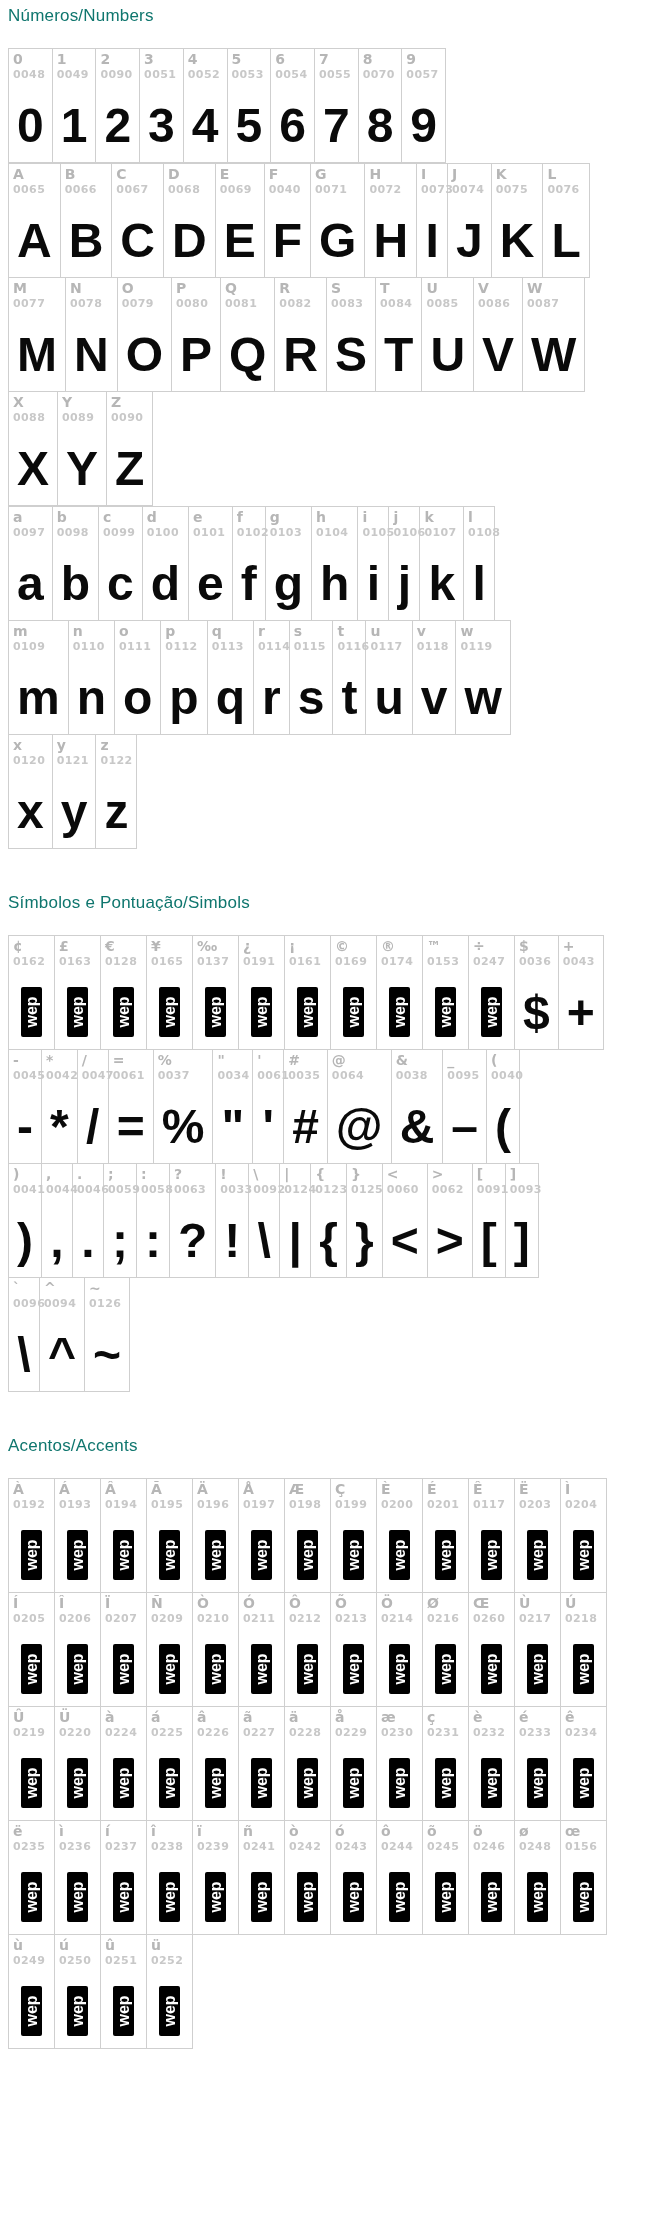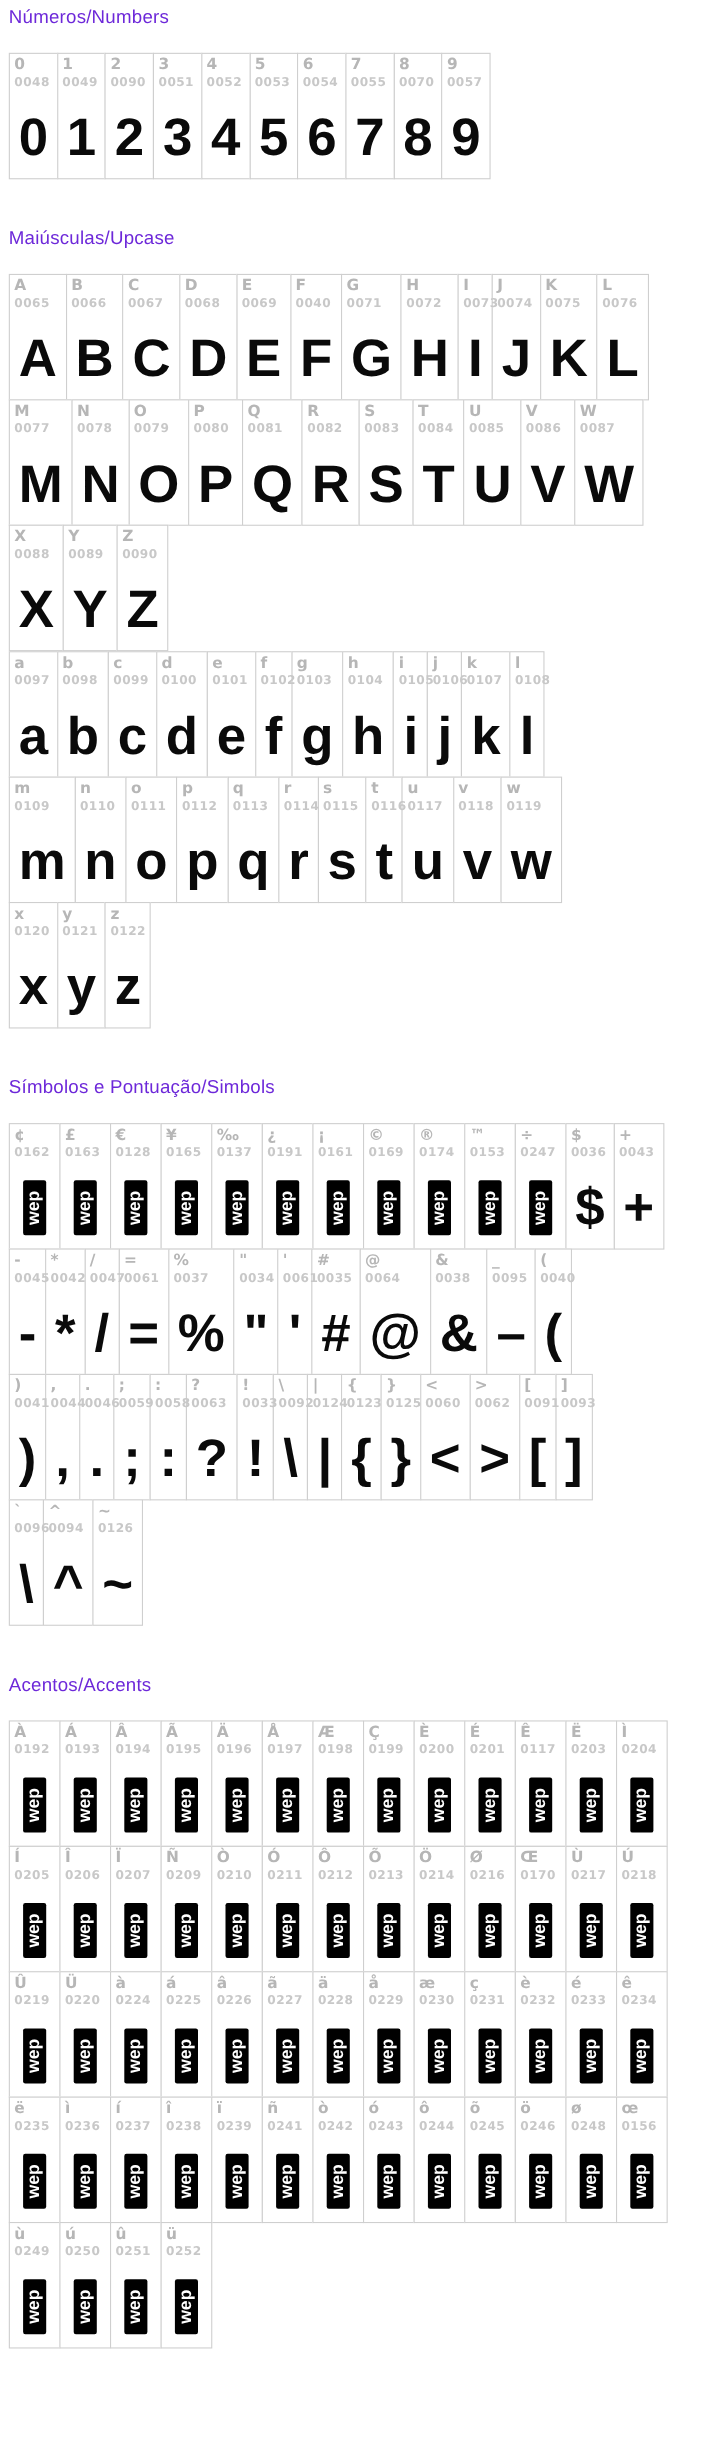--- a/index.html
+++ b/index.html
@@ -3,21 +3,21 @@
 <meta charset="utf-8">
 <style>
   html,body{margin:0;padding:0;background:#fff;}
   body{width:661px;font-family:"Liberation Sans",sans-serif;overflow-x:hidden;}
   main{padding:2px 0 10px 8px;}
   .section{margin:0;}
   .section-title{
     font-family:"Liberation Sans",sans-serif;
     font-weight:400;
     font-size:17px;
-    color:#6d28d9;
+    color:#0f766e;
     margin:44px 0 22px 0;
     letter-spacing:.2px;
   }
   .section:first-child .section-title{margin-top:4px;}
   .rows{display:block;}
   .row{display:flex;width:max-content;}
   .row + .row{margin-top:-1px;}
   .cell{
     position:relative;
     box-sizing:border-box;
@@ -133,21 +133,20 @@
             </div>
             <div class="cell">
               <span class="char-label">9</span>
               <span class="code-label">0057</span>
               <div class="glyph">9</div>
             </div>
           </div>
         </div>
       </section>
       <section class="section">
-        <h2 class="section-title">Maiúsculas/Upcase</h2>
         <div class="rows">
           <div class="row">
             <div class="cell">
               <span class="char-label">A</span>
               <span class="code-label">0065</span>
               <div class="glyph">A</div>
             </div>
             <div class="cell">
               <span class="char-label">B</span>
               <span class="code-label">0066</span>
@@ -900,21 +899,21 @@
               <span class="char-label">Ø</span>
               <span class="code-label">0216</span>
               <div class="badge-wrap">
                 <div class="wep-badge">
                   <span>wep</span>
                 </div>
               </div>
             </div>
             <div class="cell">
               <span class="char-label">Œ</span>
-              <span class="code-label">0170</span>
+              <span class="code-label">0260</span>
               <div class="badge-wrap">
                 <div class="wep-badge">
                   <span>wep</span>
                 </div>
               </div>
             </div>
             <div class="cell">
               <span class="char-label">Ù</span>
               <span class="code-label">0217</span>
               <div class="badge-wrap">

